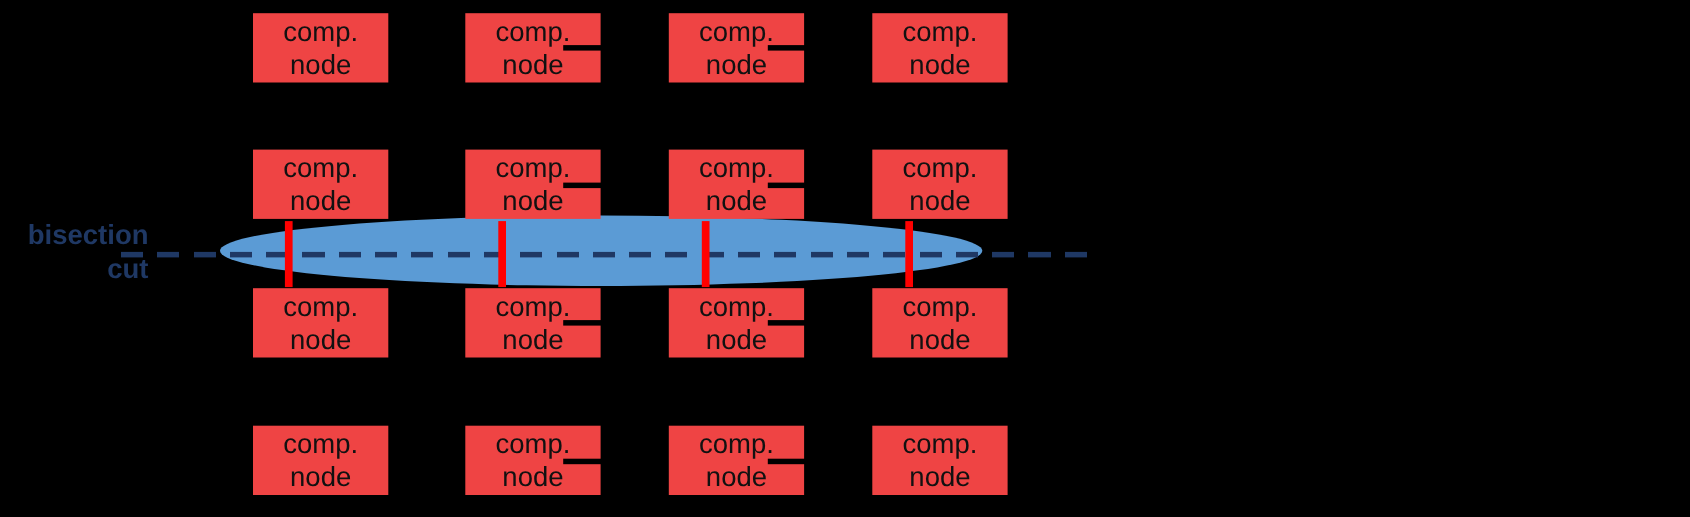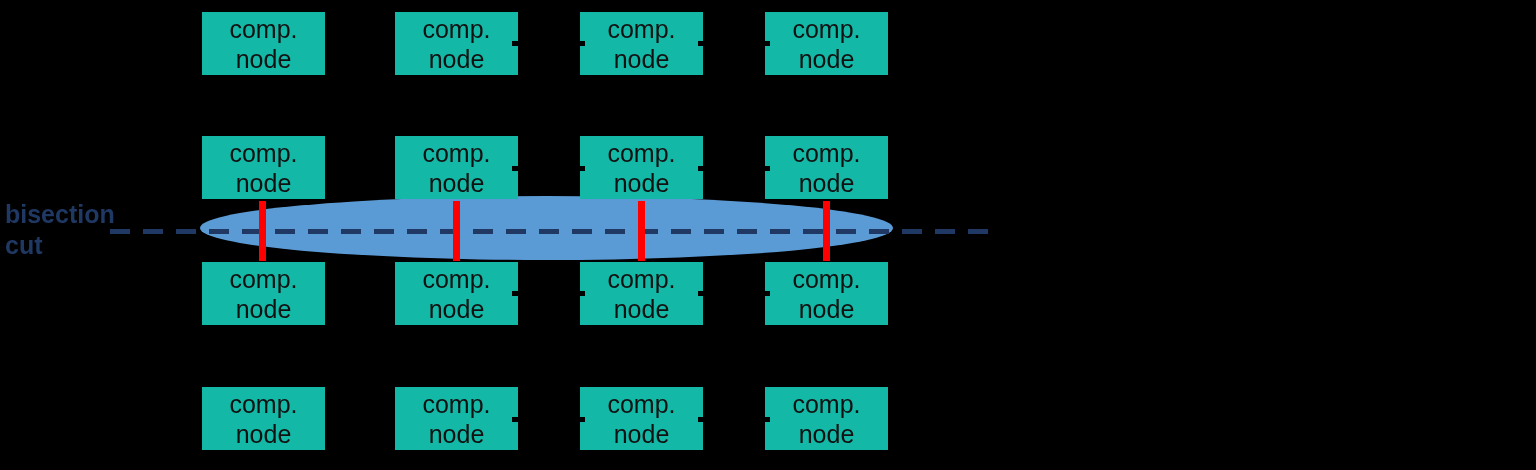--- a/index.html
+++ b/index.html
@@ -13,30 +13,31 @@
     height: 470px;
     background: #000000;
     overflow: hidden;
     font-family: "Liberation Sans", sans-serif;
   }
   
   .node {
     position: absolute;
     width: 123px;
     height: 63px;
-    background: #14b8a6;
+    background: #ef4444;
     color: #111111;
     font-size: 25px;
     line-height: 30px;
     display: flex;
     align-items: center;
     justify-content: center;
     text-align: center;
     white-space: pre-line;
     z-index: 4;
+    margin-left: 28px;
   }
   .c1 { left: 202px; }
   .c2 { left: 395px; }
   .c3 { left: 580px; }
   .c4 { left: 765px; }
   .r1 { top: 12px; }
   .r2 { top: 136px; }
   .r3 { top: 262px; }
   .r4 { top: 387px; }
 
@@ -92,21 +93,21 @@
   .sr2 { top: 166px; }
   .sr3 { top: 291px; }
   .sr4 { top: 417px; }
 
   
   .cut-label {
     position: absolute;
     left: 5px;
     top: 199px;
     width: 130px;
-    text-align: left;
+    text-align: right;
     color: #1f3864;
     font-size: 25px;
     line-height: 31px;
     font-weight: 600;
     white-space: pre-line;
     z-index: 2;
   }
 </style>
 </head>
 <body>

